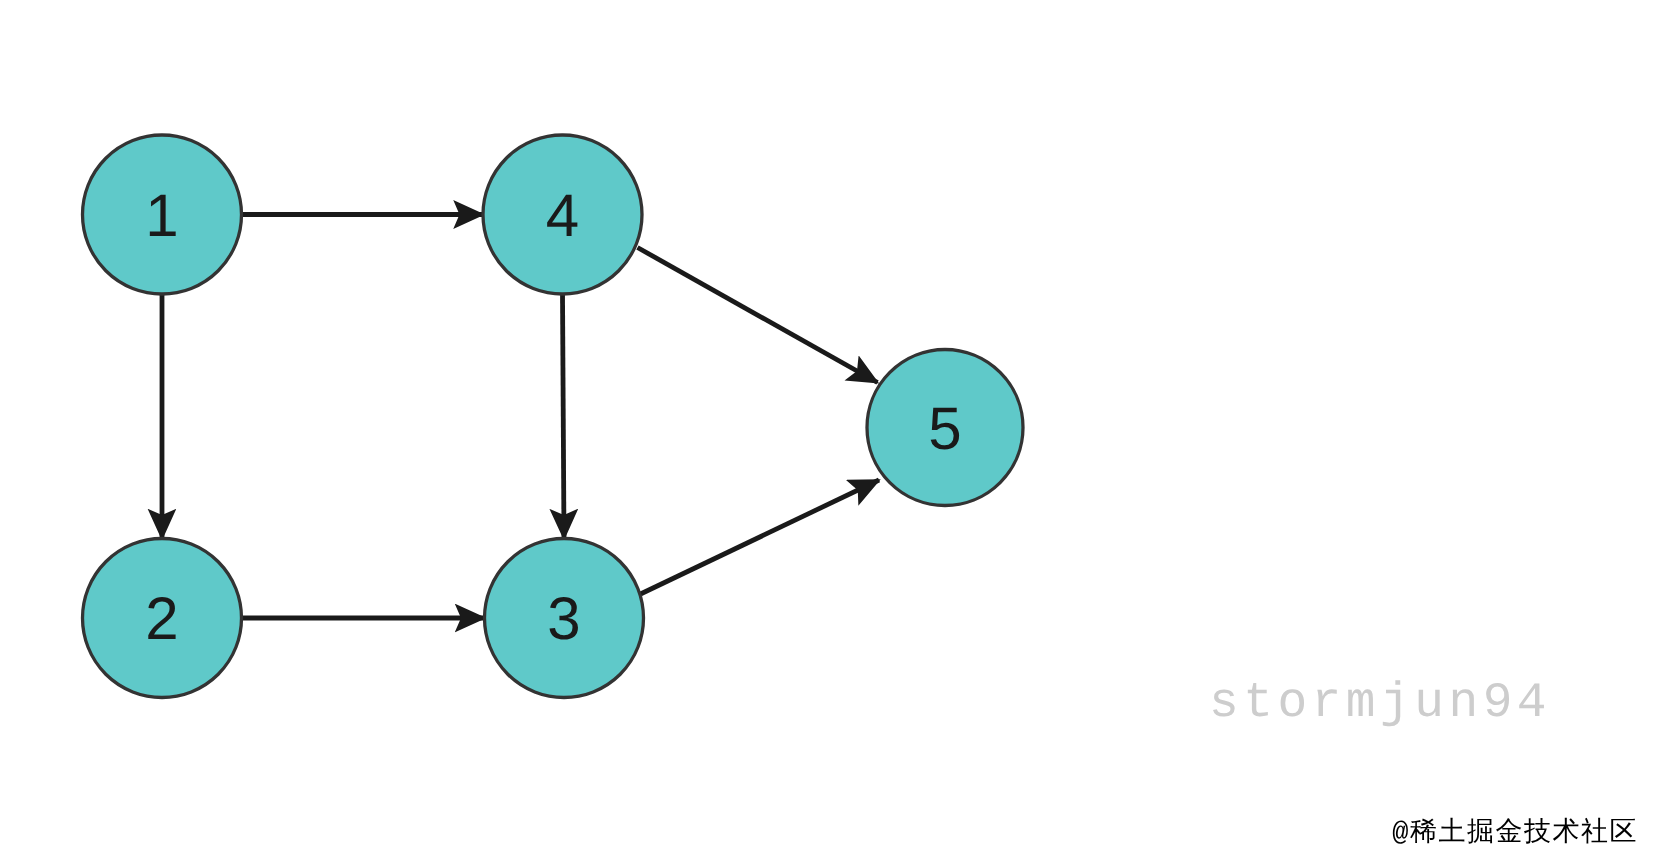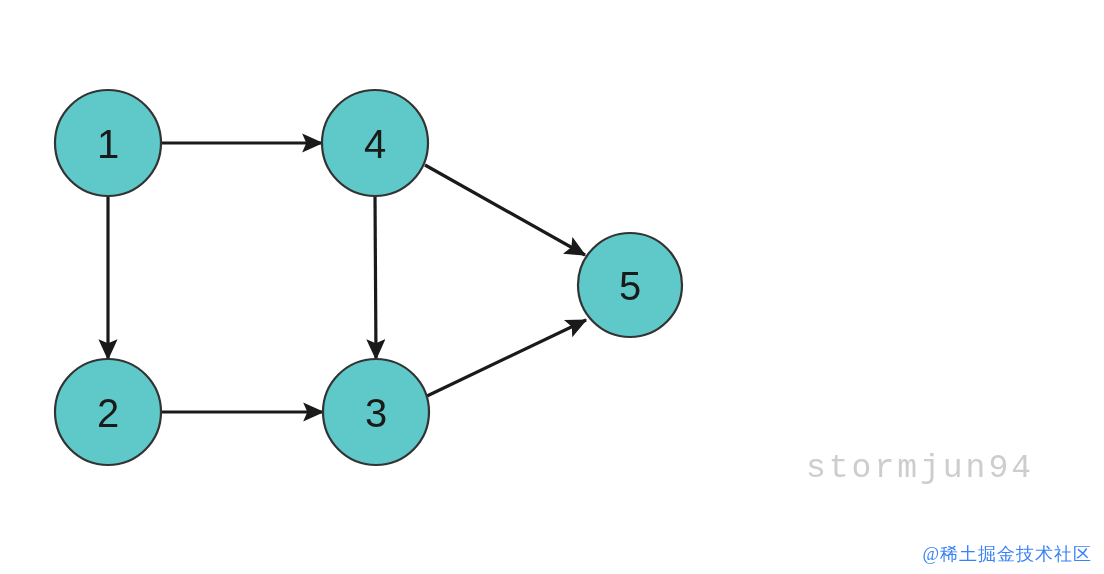--- a/index.html
+++ b/index.html
@@ -50,24 +50,24 @@
     letter-spacing: 3px;
     color: #cdcdcd;
     white-space: nowrap;
     user-select: none;
     margin-left: 40px;
   }
   .watermark-secondary {
     position: absolute;
     right: 12px;
     bottom: 8px;
-    font-family: Liberation Serif, serif;
+    font-family: Liberation Mono, monospace;
     font-size: 18px;
     letter-spacing: 1px;
-    color: #3b82f6;
+    color: #000000;
     white-space: nowrap;
     user-select: none;
   }
 </style>
 </head>
 <body>
 
 <div id="canvas">
 
   <svg id="graph-svg" viewBox="0 0 1104 574" xmlns="http://www.w3.org/2000/svg">

